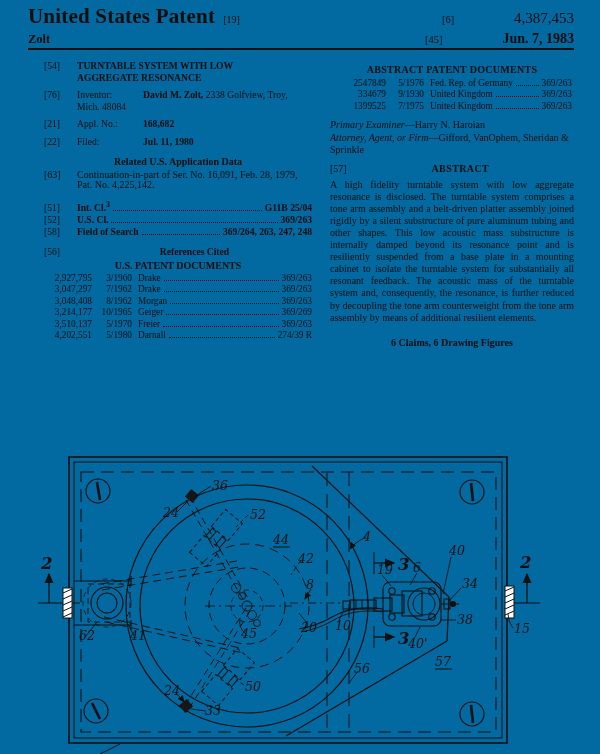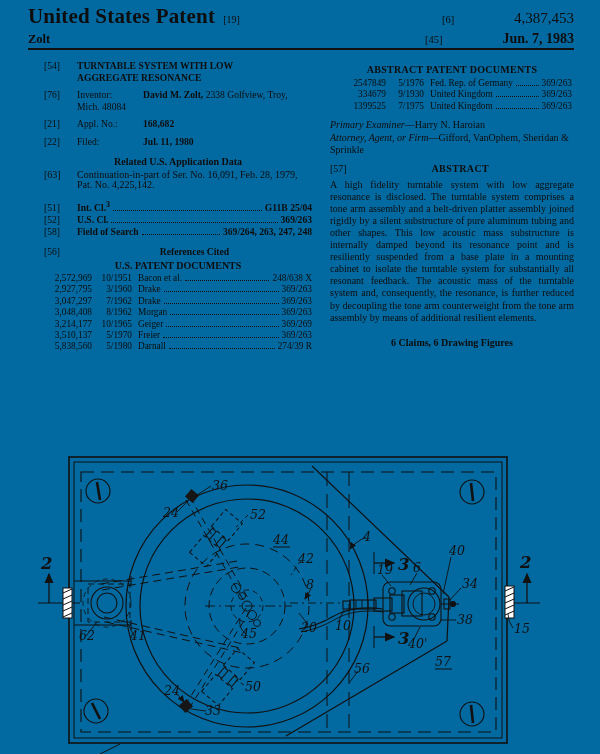--- a/index.html
+++ b/index.html
@@ -132,27 +132,20 @@
       </div>
 
       <div class="f-row mt8">
         <span class="code">[56]</span>
         <span class="cnt b center">References Cited</span>
       </div>
       <div class="center b" style="font-size:10px;margin-top:2px;">U.S. PATENT DOCUMENTS</div>
 
       <div class="reftable">
         <div class="refrow">
-            <span class="rc-num">2,572,969</span>
-            <span class="rc-date">10/1951</span>
-            <span class="rc-name">Bacon et al.</span>
-            <span class="rc-dots"></span>
-            <span class="rc-class">248/638 X</span>
-          </div>
-        <div class="refrow">
             <span class="rc-num">2,927,795</span>
             <span class="rc-date">3/1960</span>
             <span class="rc-name">Drake</span>
             <span class="rc-dots"></span>
             <span class="rc-class">369/263</span>
           </div>
         <div class="refrow">
             <span class="rc-num">3,047,297</span>
             <span class="rc-date">7/1962</span>
             <span class="rc-name">Drake</span>
@@ -174,21 +167,21 @@
             <span class="rc-class">369/269</span>
           </div>
         <div class="refrow">
             <span class="rc-num">3,510,137</span>
             <span class="rc-date">5/1970</span>
             <span class="rc-name">Freier</span>
             <span class="rc-dots"></span>
             <span class="rc-class">369/263</span>
           </div>
         <div class="refrow">
-            <span class="rc-num">5,838,560</span>
+            <span class="rc-num">4,202,551</span>
             <span class="rc-date">5/1980</span>
             <span class="rc-name">Darnall</span>
             <span class="rc-dots"></span>
             <span class="rc-class">274/39 R</span>
           </div>
       </div>
     </div>
 
     <div class="colR">
       <div class="sec-head" style="margin-top:4px;letter-spacing:.3px;">ABSTRACT PATENT DOCUMENTS</div>

